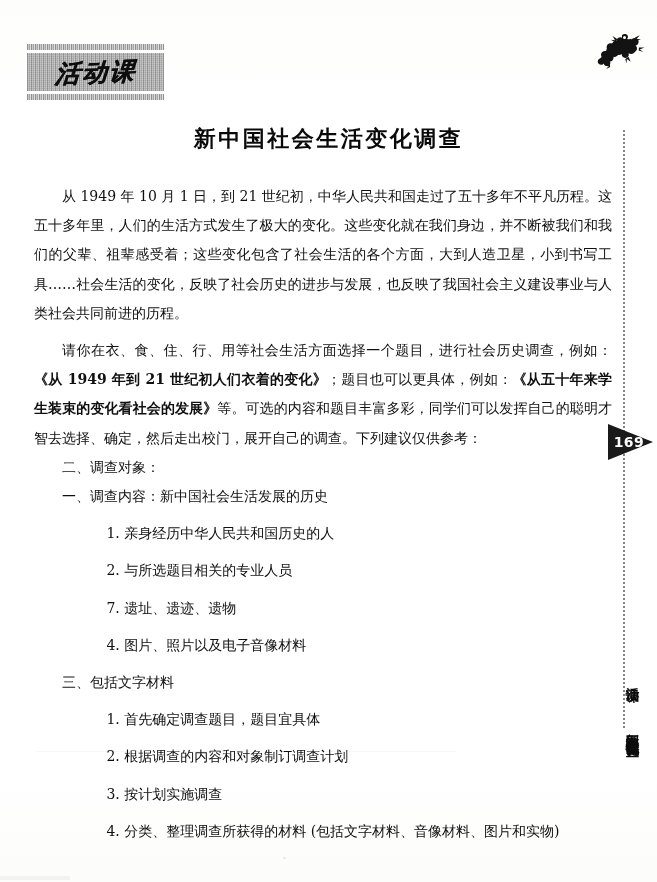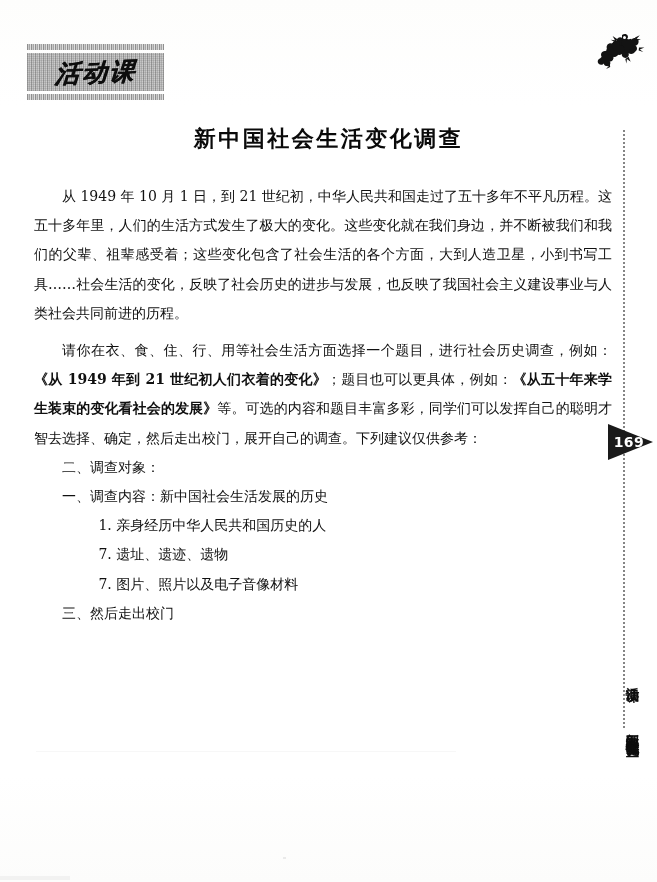--- a/index.html
+++ b/index.html
@@ -111,21 +111,21 @@
   .sec {
     text-indent: 2em;
     margin: 0;
   }
   .sub-list {
     margin: 0;
     padding: 0;
     list-style: none;
   }
   .sub-item {
-    margin: 0;
+    margin: 8px;
     padding-left: 4.6em;
     text-indent: 0;
   }
 
   
   .margin-rule {
     position: absolute;
     left: 623px;
     top: 130px;
     width: 2px;
@@ -213,25 +213,32 @@
 
   <p class="para">从 1949 年 10 月 1 日，到 21 世纪初，中华人民共和国走过了五十多年不平凡历程。这五十多年里，人们的生活方式发生了极大的变化。这些变化就在我们身边，并不断被我们和我们的父辈、祖辈感受着；这些变化包含了社会生活的各个方面，大到人造卫星，小到书写工具……社会生活的变化，反映了社会历史的进步与发展，也反映了我国社会主义建设事业与人类社会共同前进的历程。</p>
 
   <p class="para"><span>请你在衣、食、住、行、用等社会生活方面选择一个题目，进行社会历史调查，例如：</span><span class="bookname">《从 1949 年到 21 世纪初人们衣着的变化》</span><span>；题目也可以更具体，例如：</span><span class="bookname">《从五十年来学生装束的变化看社会的发展》</span><span>等。可选的内容和题目丰富多彩，同学们可以发挥自己的聪明才智去选择、确定，然后走出校门，展开自己的调查。下列建议仅供参考：</span></p>
 
   <p class="sec">二、调查对象：</p>
 
   <p class="sec">一、调查内容：新中国社会生活发展的历史</p>
   <ul class="sub-list">
     <li class="sub-item">1. 亲身经历中华人民共和国历史的人</li>
+    <li class="sub-item">2. 与所选题目相关的专业人员</li>
     <li class="sub-item">7. 遗址、遗迹、遗物</li>
-    <li class="sub-item">7. 图片、照片以及电子音像材料</li>
+    <li class="sub-item">4. 图片、照片以及电子音像材料</li>
   </ul>
 
-  <p class="sec">三、然后走出校门</p>
+  <p class="sec">三、包括文字材料</p>
+  <ul class="sub-list">
+    <li class="sub-item">1. 首先确定调查题目，题目宜具体</li>
+    <li class="sub-item">2. 根据调查的内容和对象制订调查计划</li>
+    <li class="sub-item">3. 按计划实施调查</li>
+    <li class="sub-item">4. 分类、整理调查所获得的材料 (包括文字材料、音像材料、图片和实物)</li>
+  </ul>
 
 
 </div>
 
 <div class="margin-rule"></div>
 
 <div class="dragon">
   <svg viewBox="0 0 60 48" width="60" height="48" aria-hidden="true">
     <g fill="#131313">
       <path d="M30 5c2.2-1.4 4.6-1.2 5.6.6.7 1.3.4 2.6-.6 3.5 1.9.1 3.4 1 4.2 2.4.9 1.7.4 3.5-1 4.6 2.3-.2 4.1.6 5 2.2.9 1.8.2 3.9-1.6 5-1.6 1-3.5.9-5 0 .5 1.6.1 3.1-1.2 4-1.6 1.1-3.8.7-5-.8-.6-.8-.8-1.7-.6-2.6-1.5 1.3-3.6 1.4-5 .2-1.5-1.2-1.7-3.3-.5-4.9-1.8.5-3.6-.2-4.5-1.7-1-1.7-.4-3.9 1.4-4.9 1.2-.7 2.6-.7 3.8 0-.9-1.5-.6-3.3.7-4.4C26.9 7 28.6 6.8 30 7.7V5z"></path>

